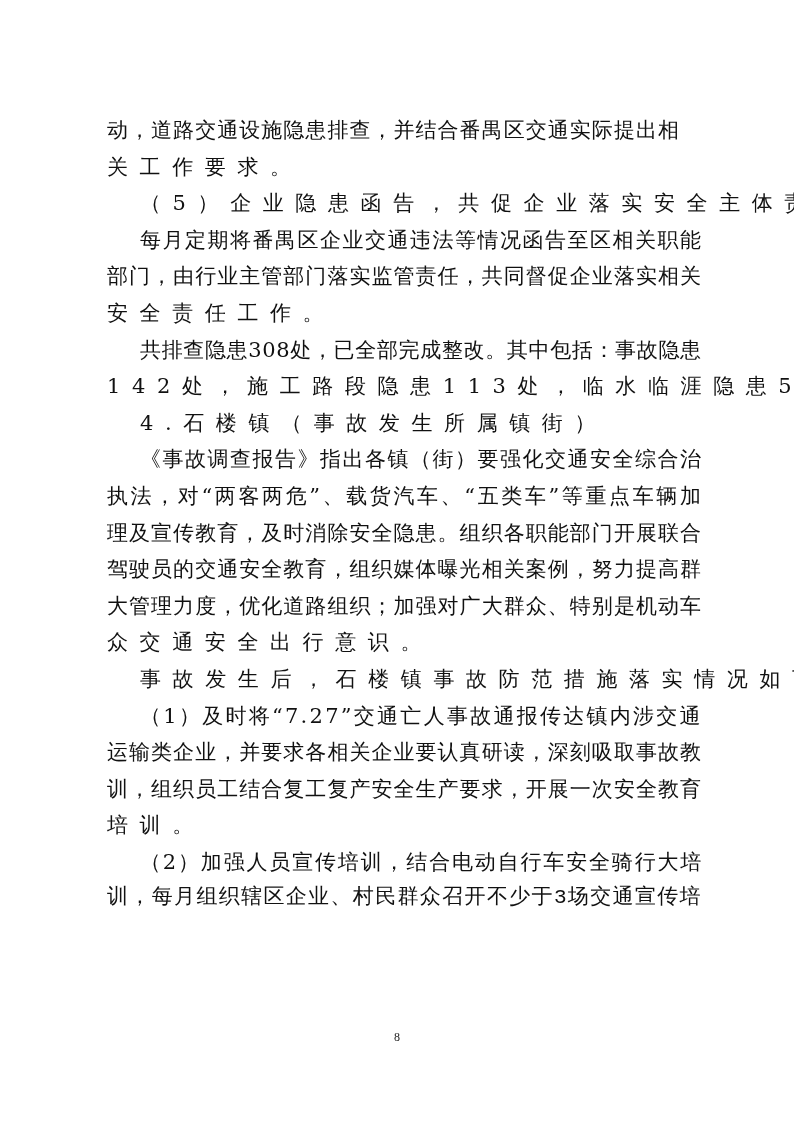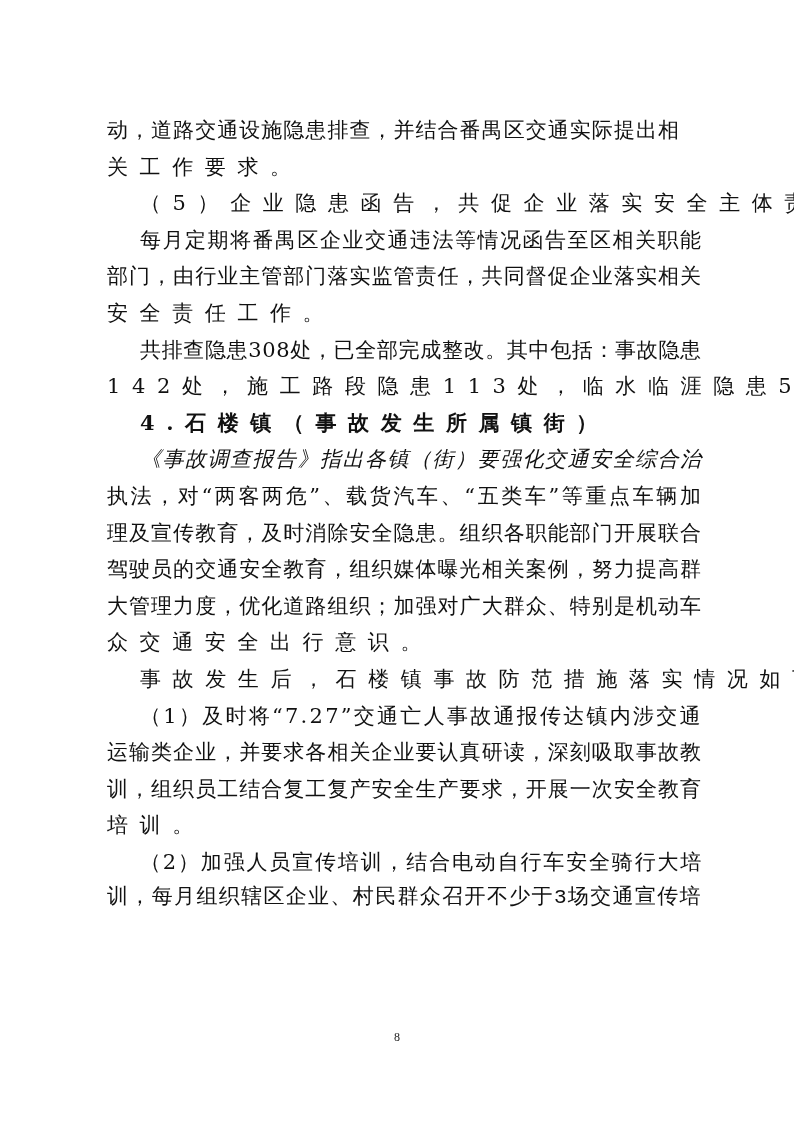--- a/index.html
+++ b/index.html
@@ -2,38 +2,38 @@
 <html><head>
 <meta charset="utf-8">
 <style>
   html, body { margin: 0; padding: 0; background: #ffffff; }
   body { width: 794px; height: 1123px; position: relative; overflow: hidden;
          font-family: "DejaVu Serif", "Liberation Serif", serif; color: #111; }
   .page { position: absolute; left: 107px; top: 112px; width: 594px; }
   .line { height: 36.6px; line-height: 36.6px; font-size: 21px; white-space: nowrap;
           letter-spacing: 11.6px; }
   .indent { padding-left: 33px; }
-  .bold { font-weight: bold; }
+  .bold { font-weight: normal; }
   .page-number { position: absolute; top: 1030px; left: 0; width: 794px; text-align: center;
                  font-size: 12px; font-family: "Liberation Serif", serif; color: #222; }
 </style>
 </head>
 <body>
 
 <div class="page">
   <div class="line" style="letter-spacing: 1.03846px; display: block;">动，道路交通设施隐患排查，并结合番禺区交通实际提出相</div>
   <div class="line">关工作要求。</div>
   <div class="line indent">（5）企业隐患函告，共促企业落实安全主体责任</div>
   <div class="line indent" style="letter-spacing: 1.5px; display: block;">每月定期将番禺区企业交通违法等情况函告至区相关职能</div>
   <div class="line" style="letter-spacing: 1.03846px; display: block;">部门，由行业主管部门落实监管责任，共同督促企业落实相关</div>
   <div class="line">安全责任工作。</div>
   <div class="line indent" style="letter-spacing: 0.653846px; display: block;">共排查隐患308处，已全部完成整改。其中包括：事故隐患</div>
   <div class="line">142处，施工路段隐患113处，临水临涯隐患52处。</div>
   <div class="line indent bold">4.石楼镇（事故发生所属镇街）</div>
-  <div class="line indent" style="letter-spacing: 1.5px; display: block; font-style: italic;">《事故调查报告》指出各镇（街）要强化交通安全综合治</div>
+  <div class="line indent" style="letter-spacing: 1.5px; display: block;">《事故调查报告》指出各镇（街）要强化交通安全综合治</div>
   <div class="line" style="letter-spacing: 2.61538px; display: block;">执法，对“两客两危”、载货汽车、“五类车”等重点车辆加</div>
   <div class="line" style="letter-spacing: 1.03846px; display: block;">理及宣传教育，及时消除安全隐患。组织各职能部门开展联合</div>
   <div class="line" style="letter-spacing: 1.03846px; display: block;">驾驶员的交通安全教育，组织媒体曝光相关案例，努力提高群</div>
   <div class="line" style="letter-spacing: 1.03846px; display: block;">大管理力度，优化道路组织；加强对广大群众、特别是机动车</div>
   <div class="line">众交通安全出行意识。</div>
   <div class="line indent">事故发生后，石楼镇事故防范措施落实情况如下：</div>
   <div class="line indent" style="letter-spacing: 2.26923px; display: block;">（1）及时将“7.27”交通亡人事故通报传达镇内涉交通</div>
   <div class="line" style="letter-spacing: 1.03846px; display: block;">运输类企业，并要求各相关企业要认真研读，深刻吸取事故教</div>
   <div class="line" style="letter-spacing: 1.03846px; display: block;">训，组织员工结合复工复产安全生产要求，开展一次安全教育</div>
   <div class="line">培训。</div>

